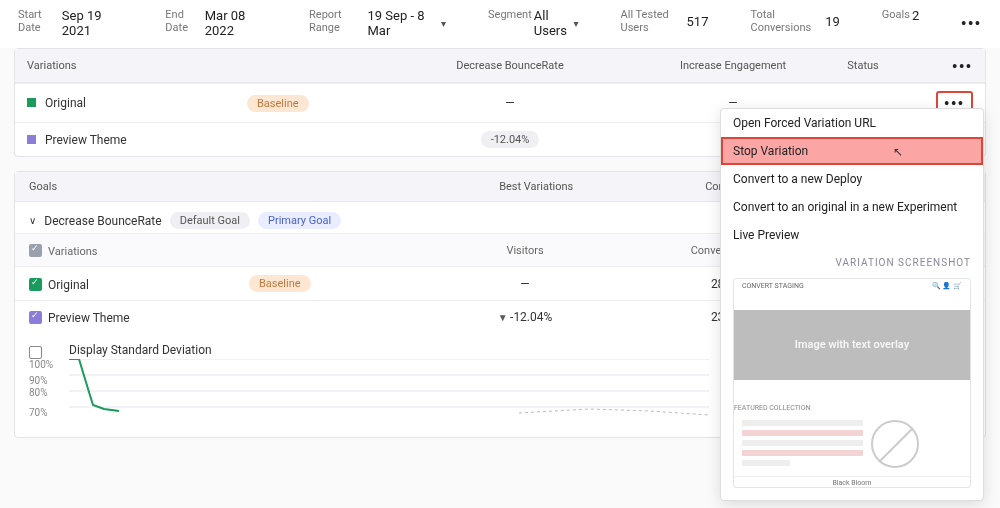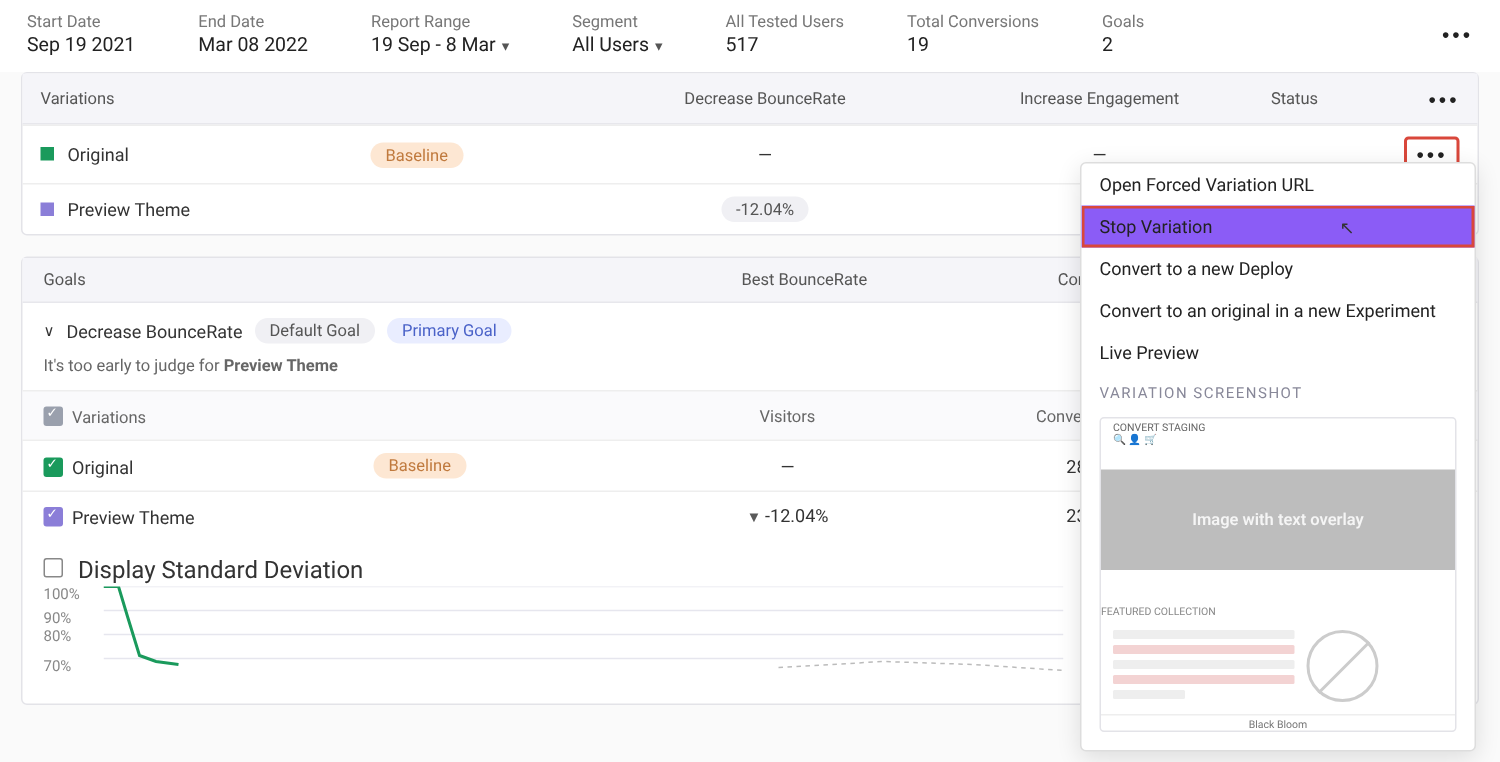--- a/index.html
+++ b/index.html
@@ -15,21 +15,21 @@
   }
 
   
   .summary-row {
     display: flex;
     align-items: flex-start;
     gap: 42px;
     padding: 8px 18px 10px 18px;
     background: #fff;
   }
-  .summary-item   { display: flex; flex-direction: column; gap: 2px; }
+  .summary-item   { display: flex; flex-direction: row; gap: 2px; }
   .summary-label  { font-size: 11px; color: #777; }
   .summary-value  { font-size: 13px; color: #222; display: flex; align-items: center; gap: 4px; }
   .chevron-down   { font-size: 10px; color: #555; }
 
   .row-actions { margin-left: auto; align-self: center; }
   .dots { font-size: 14px; letter-spacing: 2px; cursor: pointer; background: none; border: none; color: #222;}
 
   
   .variations-card {
     margin: 0 14px;
@@ -121,22 +121,22 @@
     content: "✓"; color: #fff; font-size: 9px; position: absolute;
     left: 2px; top: -1px;
   }
   .chk.on-grey { background: #9aa0ad; }
   .chk.empty   { border: 1.5px solid #888; }
 
   .delta-down { color: #333; }
   .delta-down::before { content: "▼ "; color: #5a5a5a; font-size: 10px; }
 
   .std-row {
-    display: flex; align-items: flex-start; gap: 4px;
-    padding: 10px 14px 2px 14px; font-size: 16px; color: #333;
+    display: flex; align-items: center; gap: 21px;
+    padding: 10px 14px 2px 14px; font-size: 12px; color: #333;
   }
 
   .chart-area {
     padding: 0 14px;
     position: relative;
     height: 70px;
   }
   .ytick {
     position: absolute; left: 14px;
     font-size: 10px; color: #888;
@@ -151,56 +151,57 @@
     width: 264px;
     background: #fff;
     border: 1px solid #ddd;
     border-radius: 4px;
     box-shadow: 0 4px 16px rgba(0,0,0,0.12);
     z-index: 50;
     font-size: 12px;
   }
   .menu-item { padding: 7px 12px; cursor: pointer; color: #222; }
   .menu-item.highlighted {
-    background: #8b5cf6;
+    background: #fca5a5;
     box-shadow: inset 0 0 0 2px #d9473b;
   }
   .menu-item.highlighted { position: relative; }
   .pointer {
     position: absolute;
     right: 80px; top: 36px;
     font-size: 12px;
     color: #333;
     pointer-events: none;
   }
   .menu-sep-title {
     font-size: 10px; letter-spacing: 1px; color: #889;
     padding: 8px 12px 4px 12px;
+    text-align: right;
   }
   .thumb-wrap { padding: 6px 12px 12px 12px; }
   .thumb {
     width: 100%; height: 210px;
     border: 1px solid #e3e3e8; border-radius: 3px;
     background: #fff;
     display: flex; flex-direction: column;
   }
   .thumb-hero {
     height: 90px;
     background: #bdbdbd;
     color: #f5f5f5;
     display: flex; flex-direction: column;
     align-items: center; justify-content: center;
     font-size: 10px;
     position: relative;
     margin-top: 18px;
   }
   .thumb-topbar {
     height: 16px;
-    display:flex; justify-content:space-between; align-items:flex-start;
-    font-size:7px; color:#666; padding:2px 8px;flex-direction:column;
+    display:flex; justify-content:space-between; align-items:flex-end;
+    font-size:7px; color:#666; padding:2px 8px;
   }
   .thumb-middle {
     font-size: 7px; color: #888; text-align: left; margin-top: 24px;
   }
   .thumb-body {
     flex: 1; display: flex; gap: 8px; padding: 8px;
   }
   .thumb-col    { width: 55%; display:flex; flex-direction:column; gap:4px; }
   .thumb-bar    { height: 6px; background: #eee; border-radius: 1px; }
   .thumb-bar.red{ background: #f3d3d3; }
@@ -294,35 +295,32 @@
     </span>
     <span></span>
     <span></span>
     <span></span>
   </div>
 </div>
 
 <div class="goals-card">
   <div class="goals-head">
     <span>Goals</span>
-    <span class="text-center">Best BounceRate</span>
+    <span class="text-center">Best Variations</span>
     <span class="text-center">Conversions</span>
     <span class="text-right">Con</span>
   </div>
 
   <div class="goals-section">
     <span class="caret">∨</span>
     <span>Decrease BounceRate</span>
     <span class="pill grey">Default Goal</span>
     <span class="pill primary">Primary Goal</span>
   </div>
 
-  <div class="subnote">
-    <span>It's too early to judge for </span><b>Preview Theme</b>
-  </div>
 
   <div class="metrics-head">
     <span><span class="chk on-grey"></span><span>Variations</span></span>
     <span></span>
     <span class="text-center">Visitors</span>
     <span class="text-center">Conversions</span>
     <span class="text-right">Con</span>
   </div>
 
   <div class="metrics-row">

